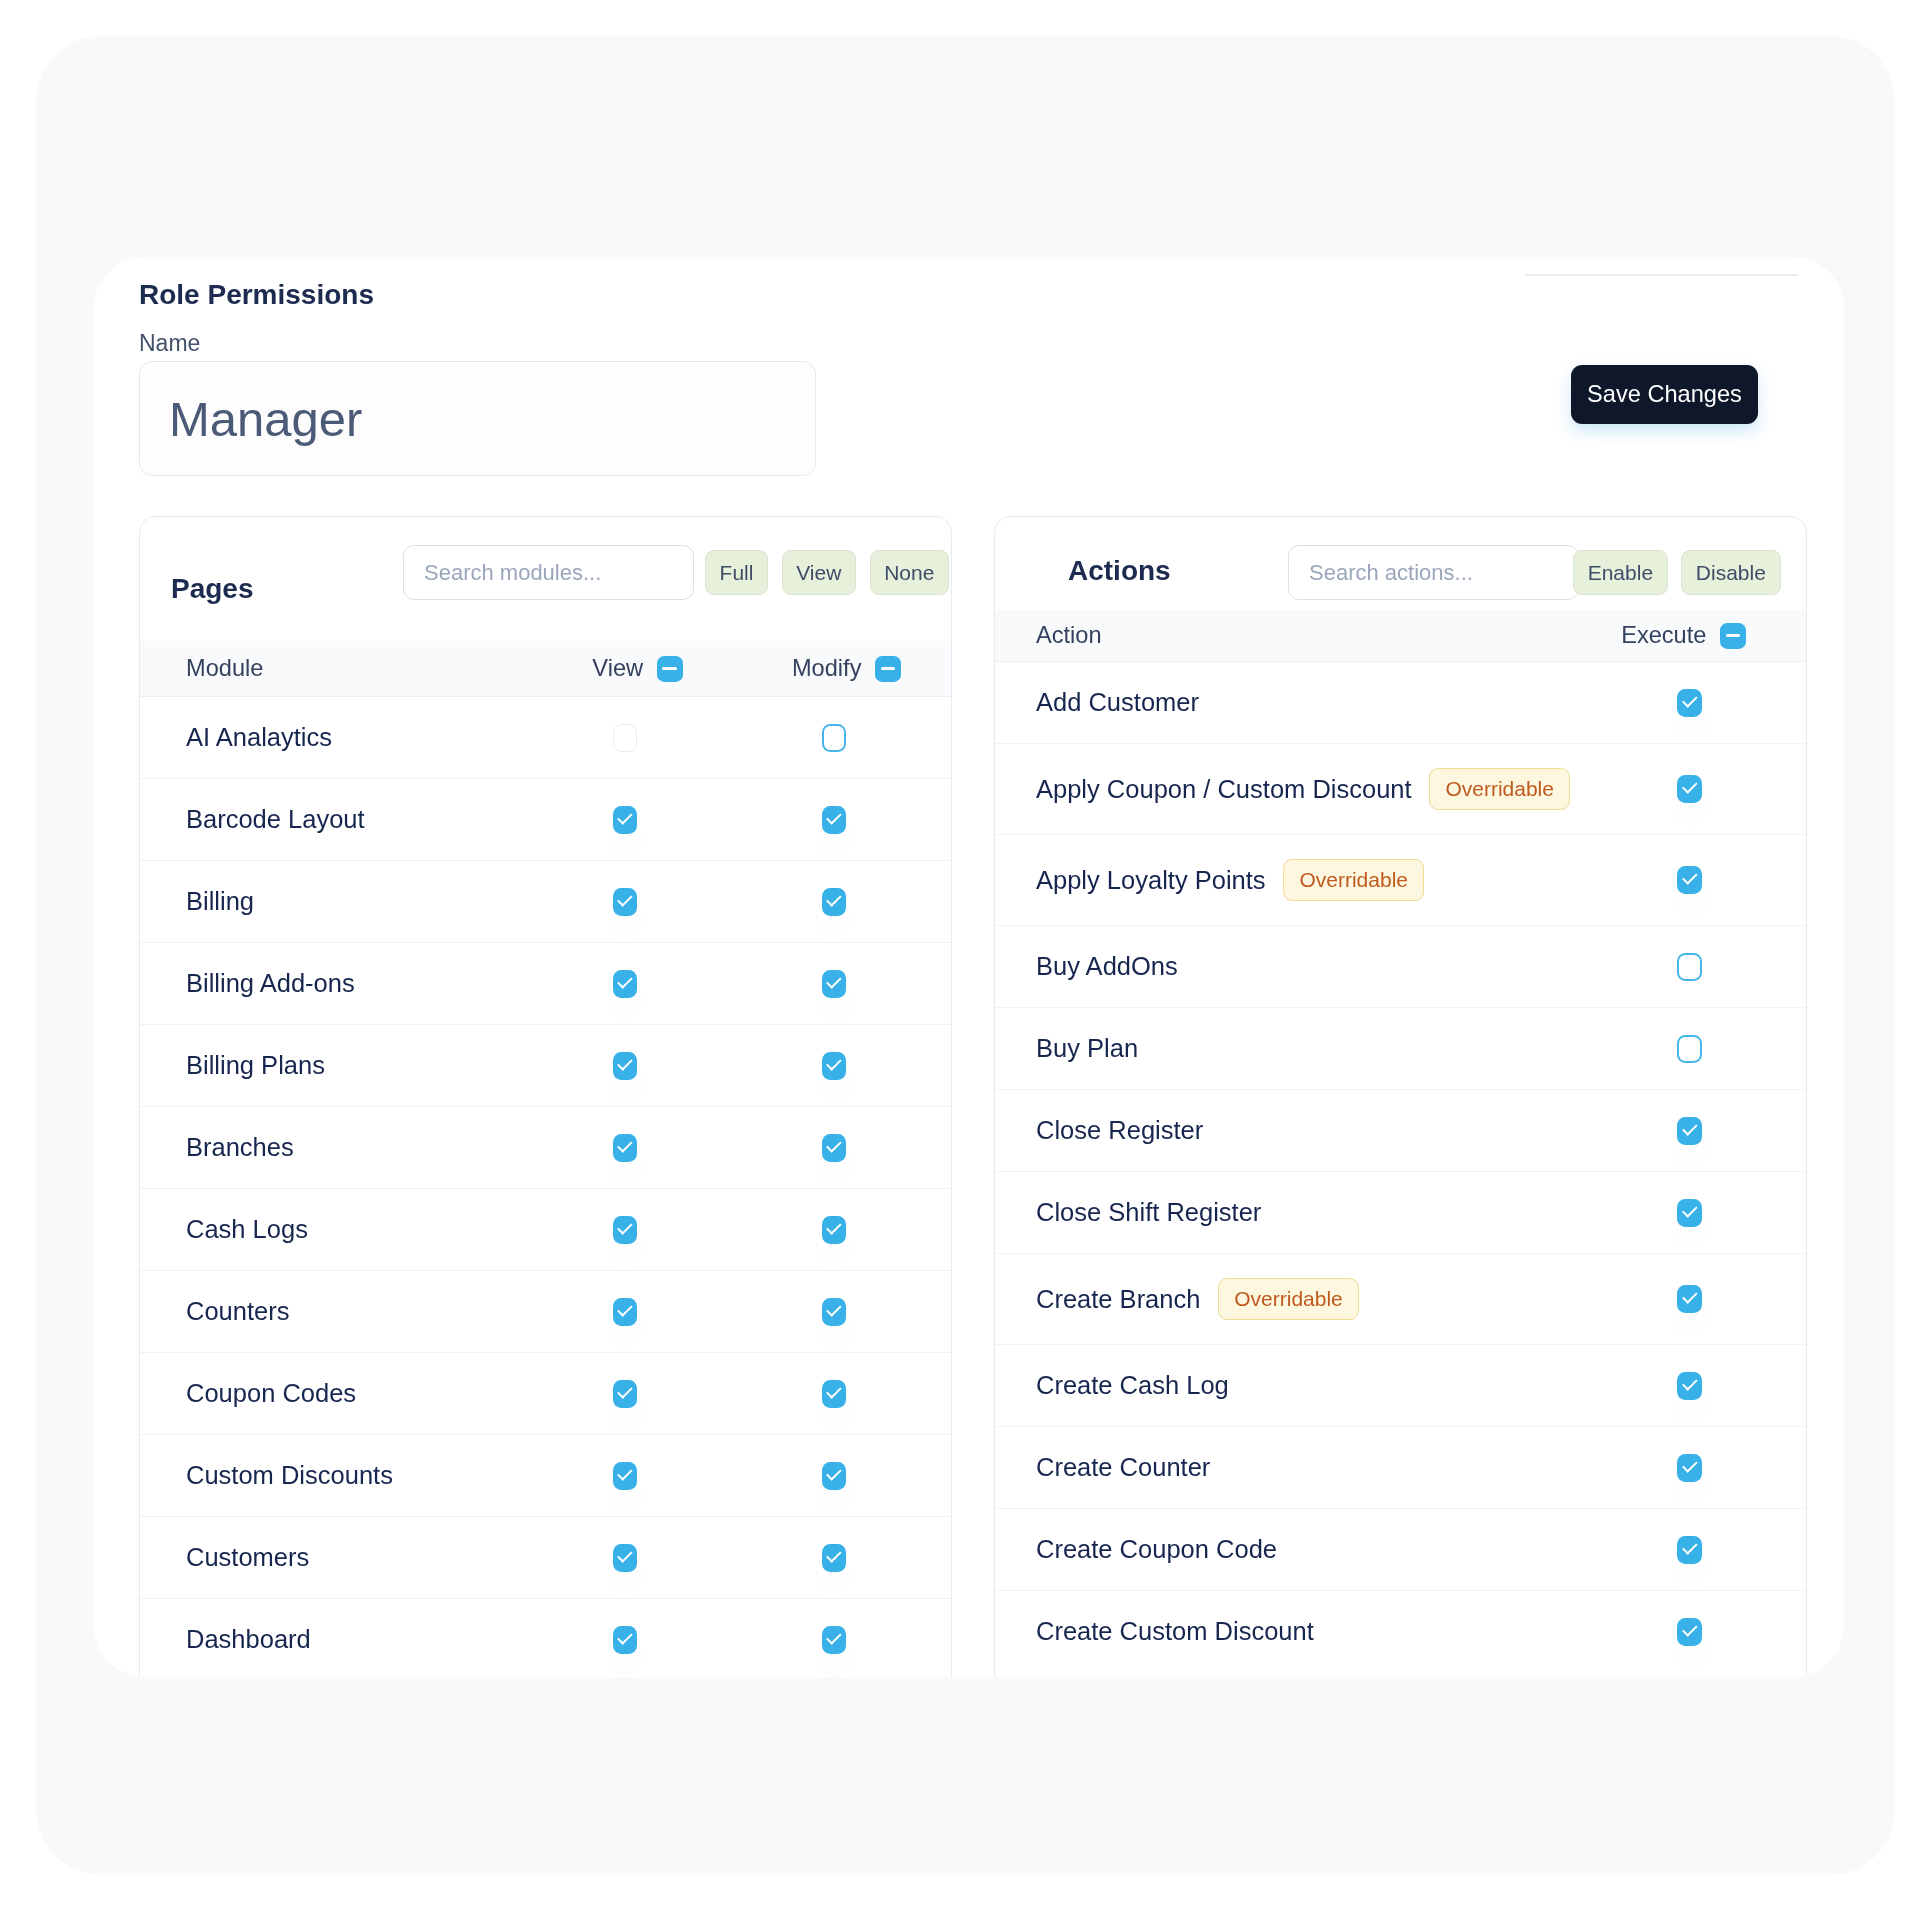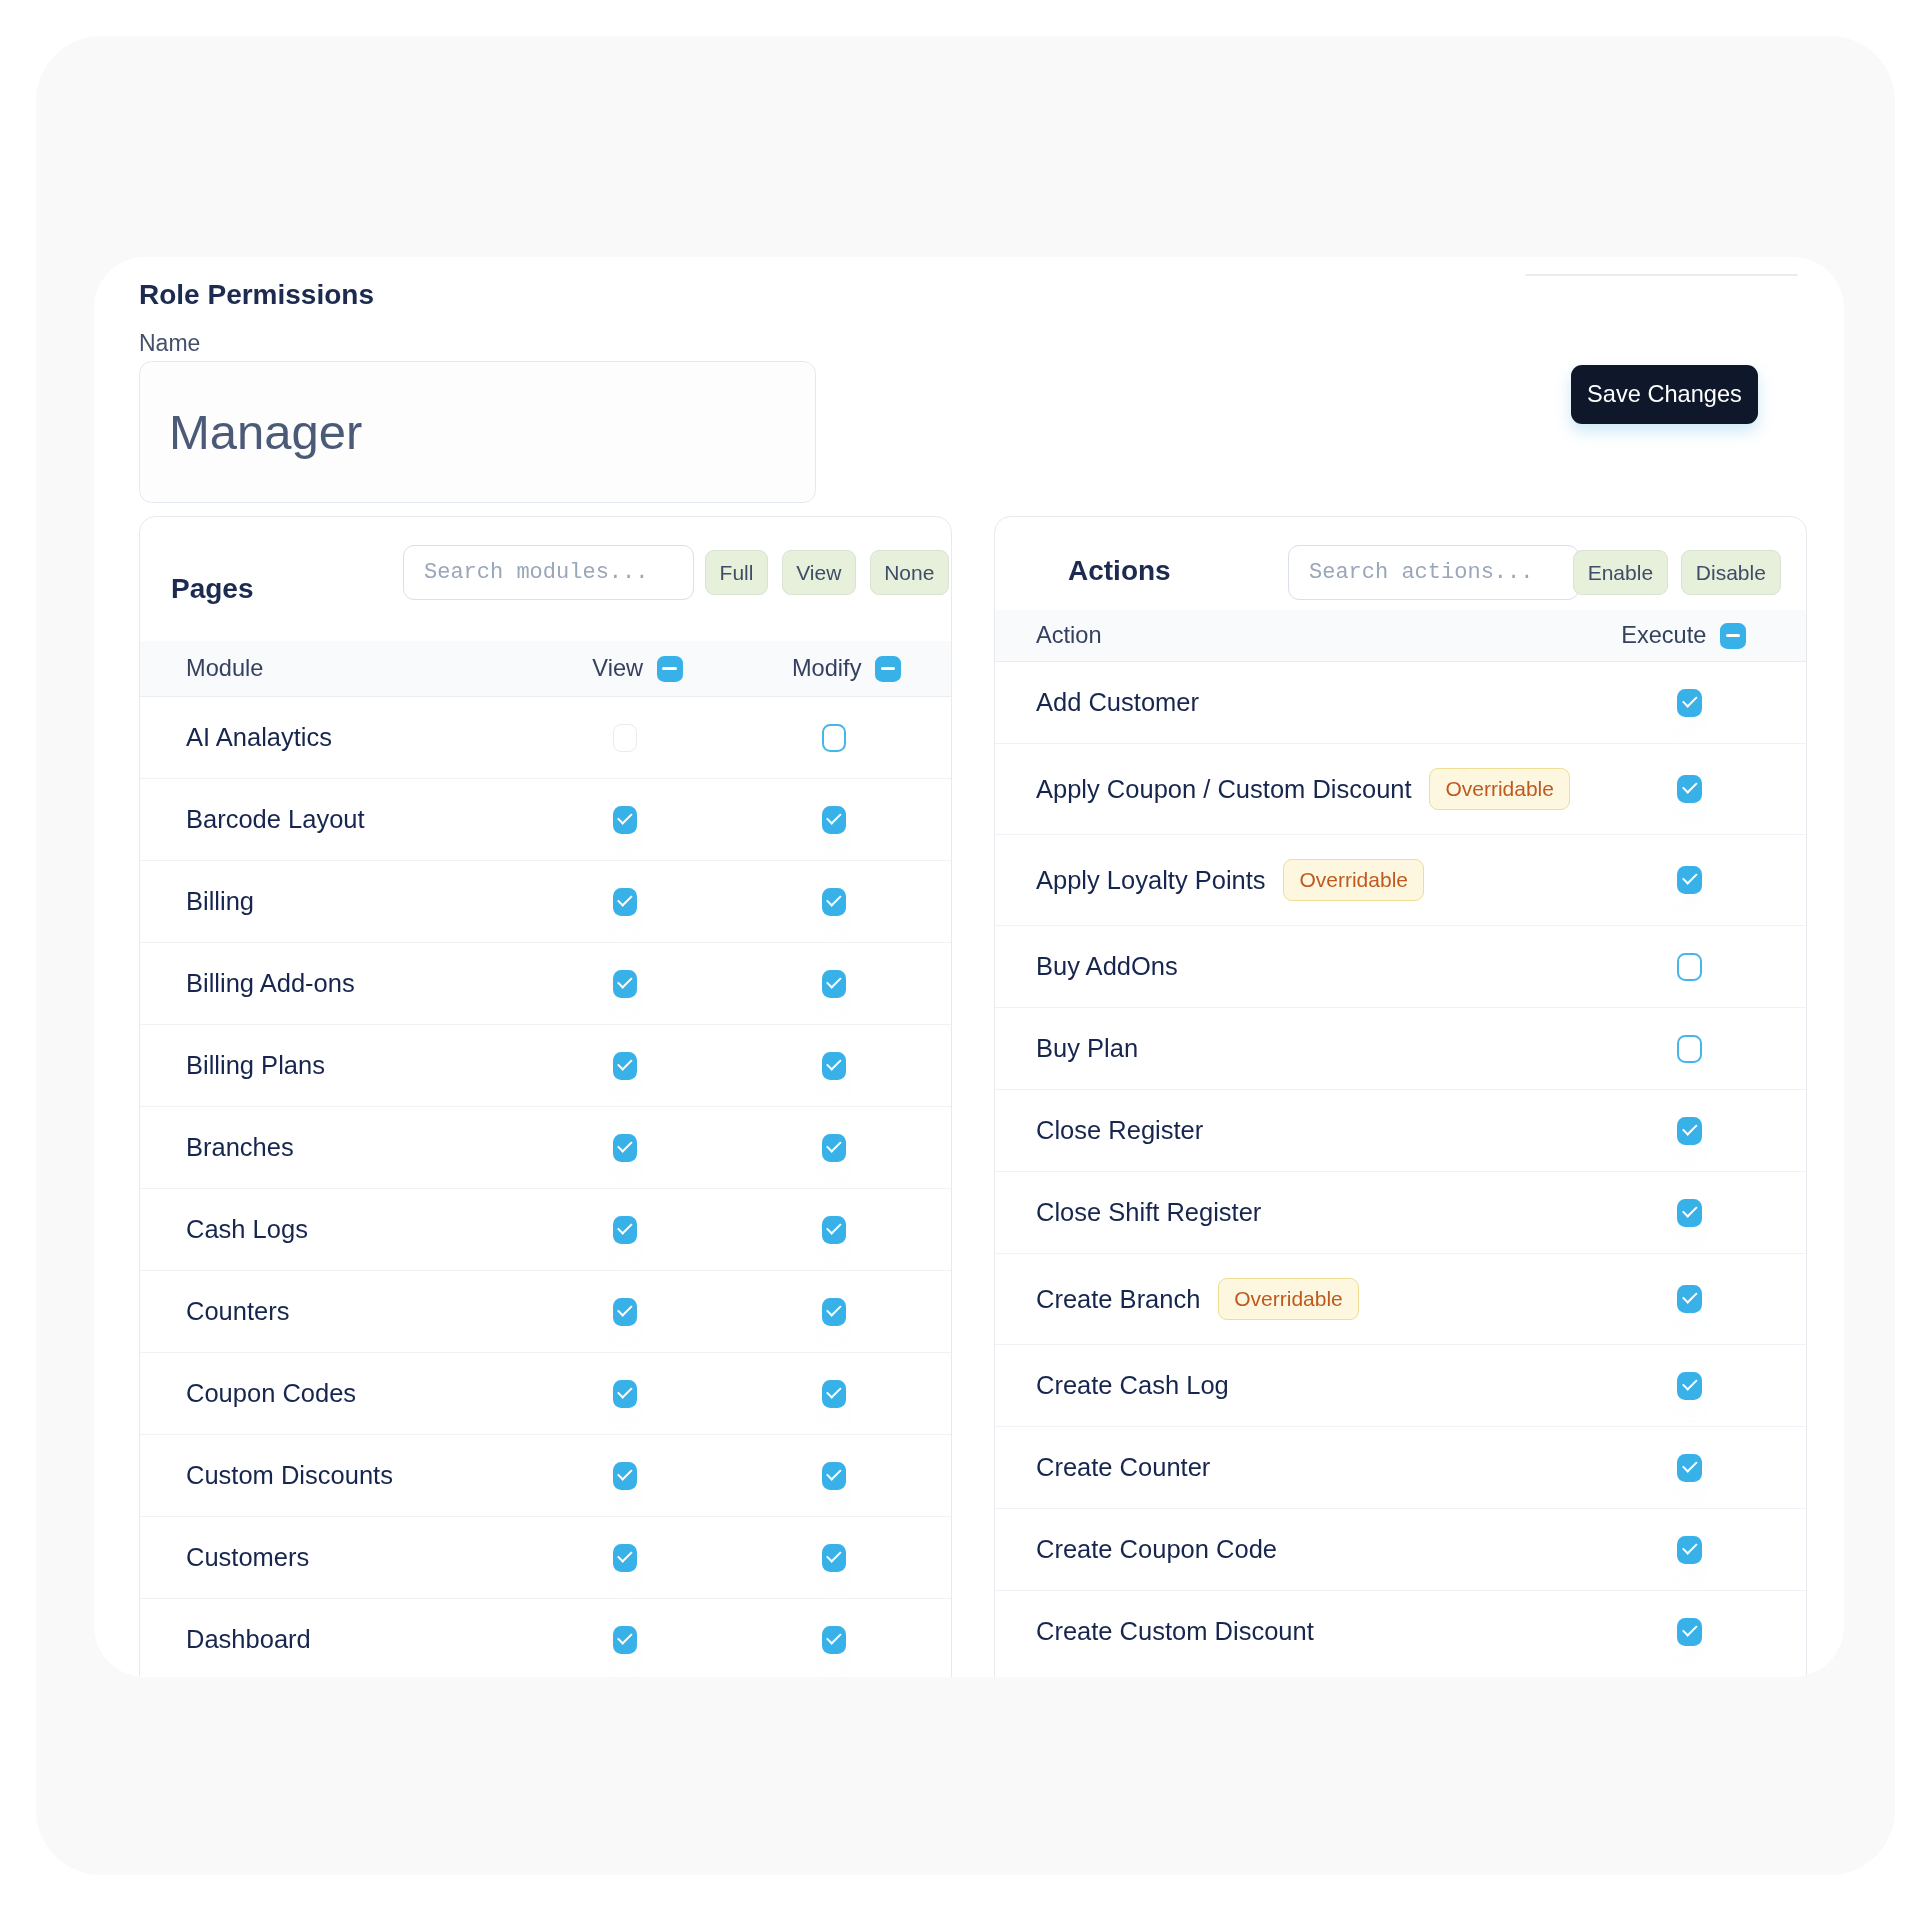--- a/index.html
+++ b/index.html
@@ -19,21 +19,21 @@
     position:absolute;left:1431px;top:17.3px;width:273px;height:1.8px;
     background:#ececec;border-radius:0.9px;
   }
   .page-title{
     position:absolute;left:45px;top:22px;font-size:28px;font-weight:700;color:#1d2b50;
   }
   .name-label{
     position:absolute;left:45px;top:73px;font-size:23px;color:#42506b;
   }
   .name-input{
-    position:absolute;left:45px;top:104px;width:677px;height:142px;box-sizing:border-box;
+    position:absolute;left:45px;top:104px;width:677px;height:115px;box-sizing:border-box;
     border:1.8px solid #e3e9f2;border-radius:12.7px;background:#fdfdfe;
     padding:0 29px;font-size:49px;color:#4b5a76;font-family:"Liberation Sans",sans-serif;outline:none;
   }
   .save-btn{
     position:absolute;left:1477px;top:108px;width:187px;height:59px;
     background:#0f172a;border:none;border-radius:11px;color:#ffffff;font-size:23.6px;
     font-weight:500;font-family:"Liberation Sans",sans-serif;cursor:pointer;
     box-shadow:0 7.3px 14.5px rgba(54,169,225,.25);
   }
   .panel{
@@ -44,21 +44,21 @@
   .panel.actions{left:900px;}
   .panel-head{position:relative;}
   .panel.pages .panel-head{height:124px;}
   .panel.actions .panel-head{height:93px;}
   .panel-title{position:absolute;left:31px;font-size:28px;font-weight:700;color:#1d2b50;}
   .panel.pages .panel-title{top:56px;}
   .panel.actions .panel-title{top:38px;margin-left:42px;}
   .search-input{
     position:absolute;top:28px;width:291px;height:55px;box-sizing:border-box;
     border:1.8px solid #d9dfeb;border-radius:11px;background:#fff;
-    padding:0 20px;font-size:22px;color:#8b5cf6;font-family:Liberation Mono, monospace;outline:none;
+    padding:0 20px;font-size:22px;color:#8b5cf6;font-family:Liberation Sans, sans-serif;outline:none;
   }
   .panel.pages .search-input{left:263px;}
   .panel.actions .search-input{left:293px;}
   ::placeholder{color:#9aa6ba;opacity:1;}
   .bulk-btns{position:absolute;top:33px;display:flex;gap:13.6px;}
   .panel.pages .bulk-btns{left:565px;align-items:center;}
   .panel.actions .bulk-btns{right:25.5px;}
   .bulk-btn{
     height:45px;padding:0 13.6px;background:#e6f0da;border:0.9px solid #d9e3d2;
     border-radius:9px;font-size:21px;color:#3f4d68;font-family:"Liberation Sans",sans-serif;cursor:pointer;

